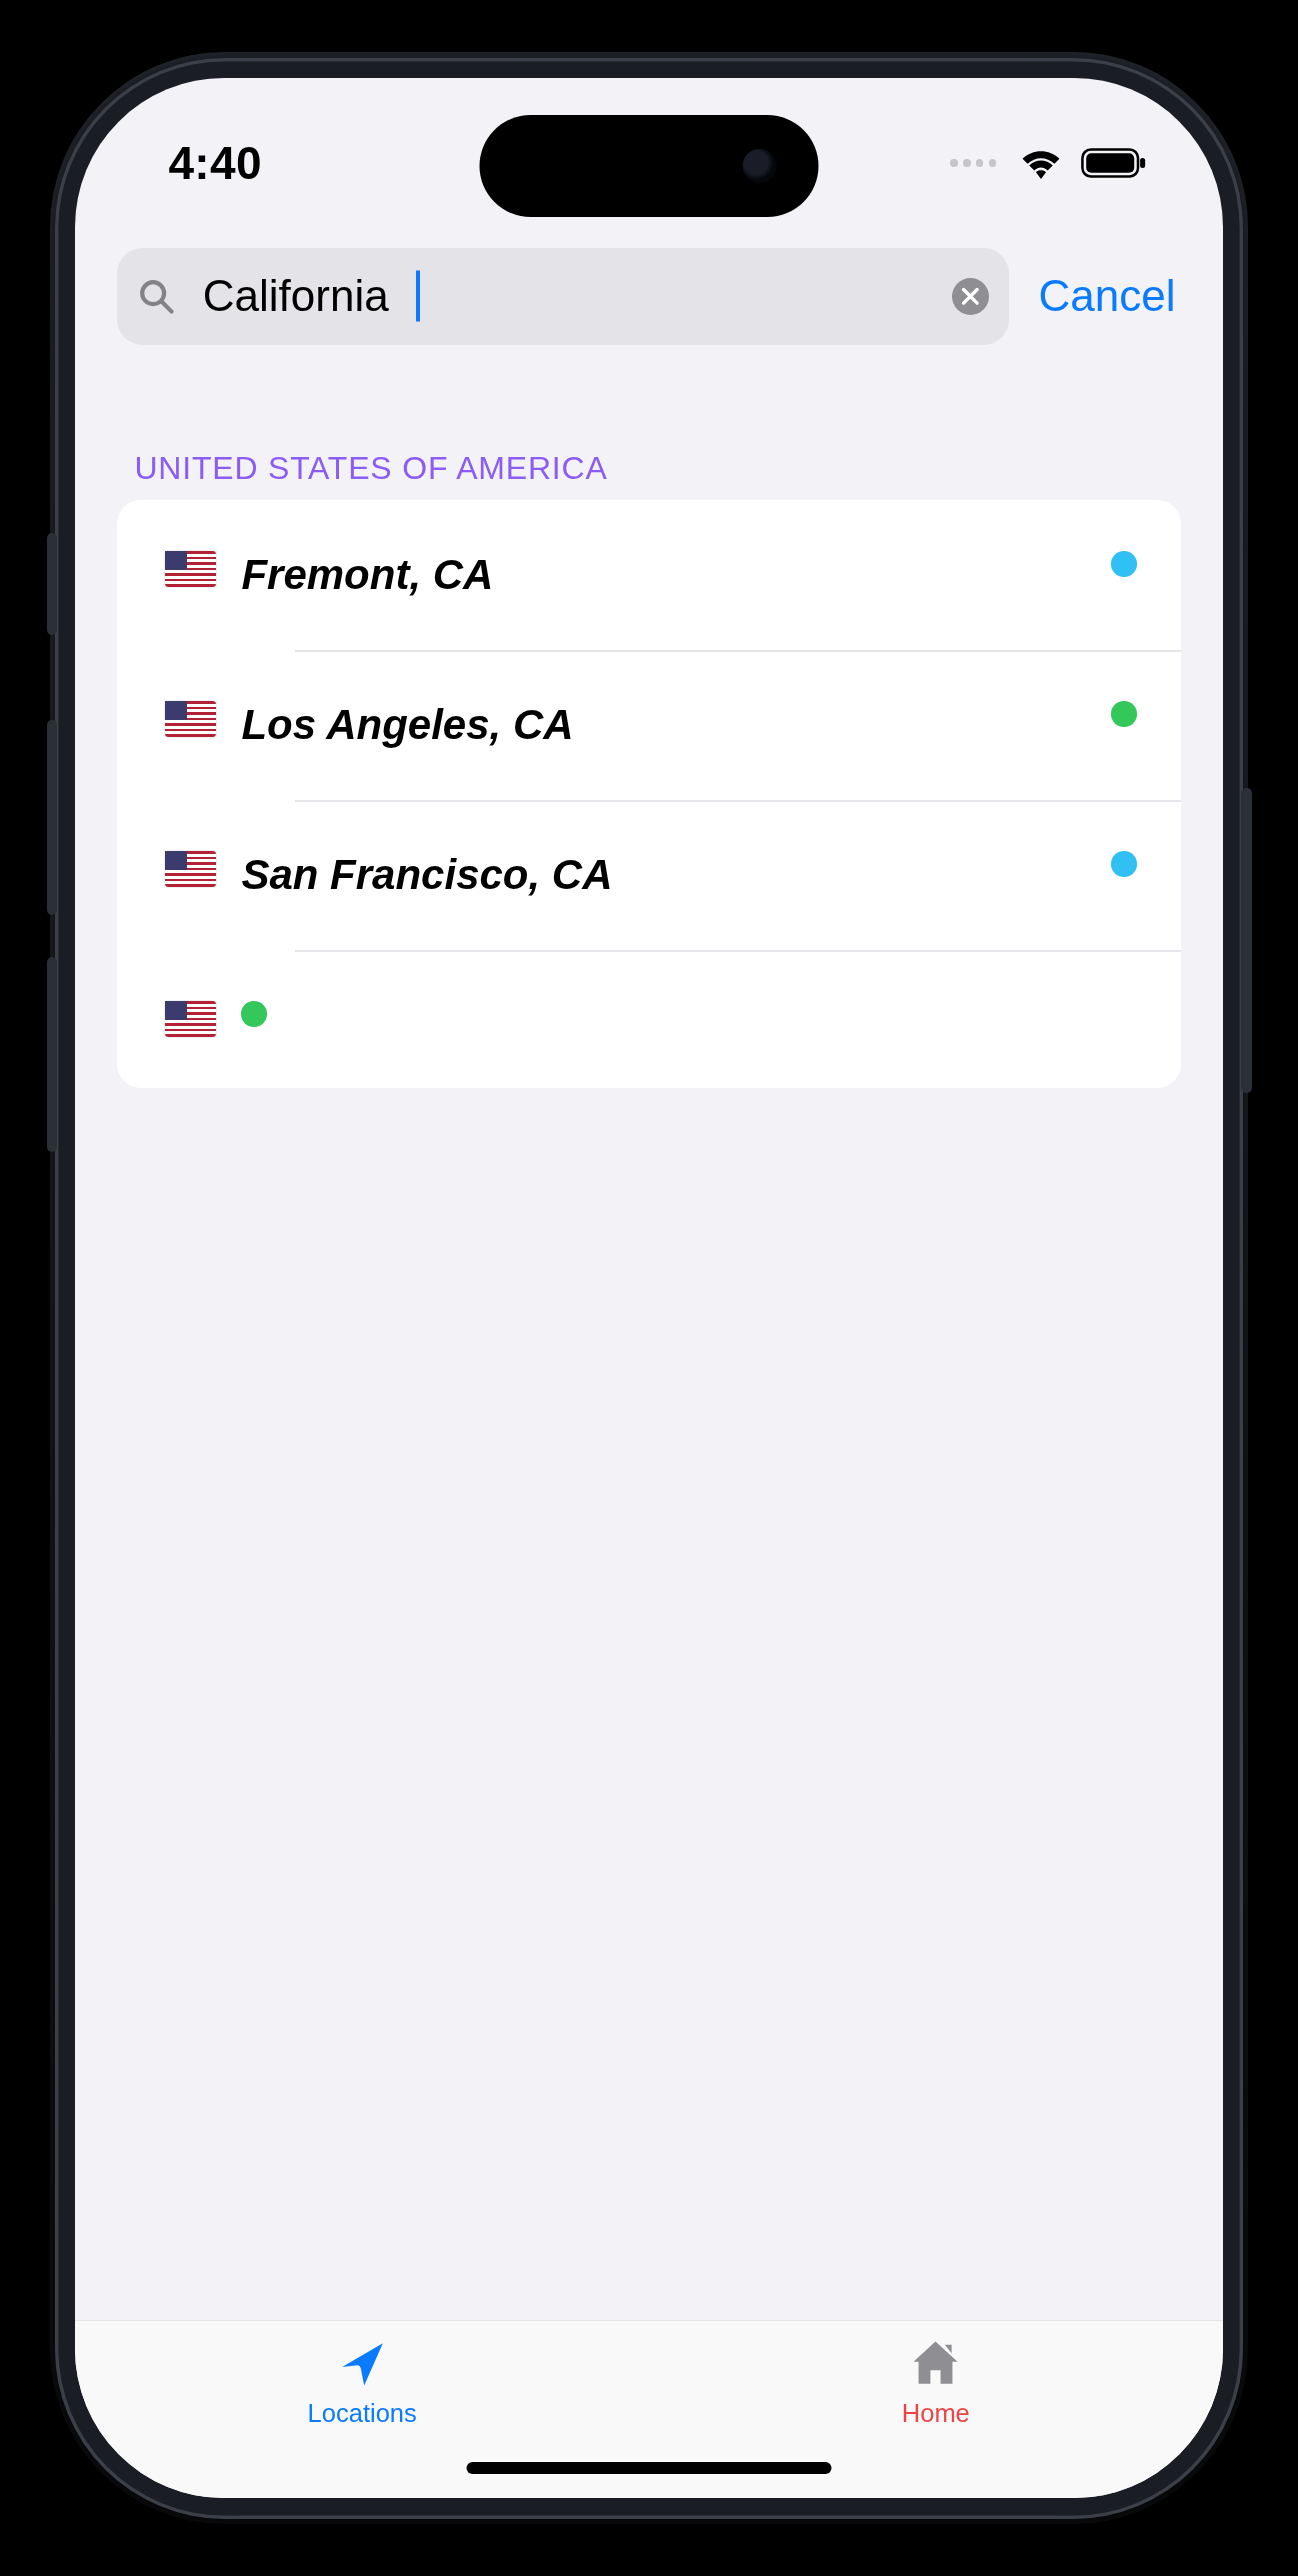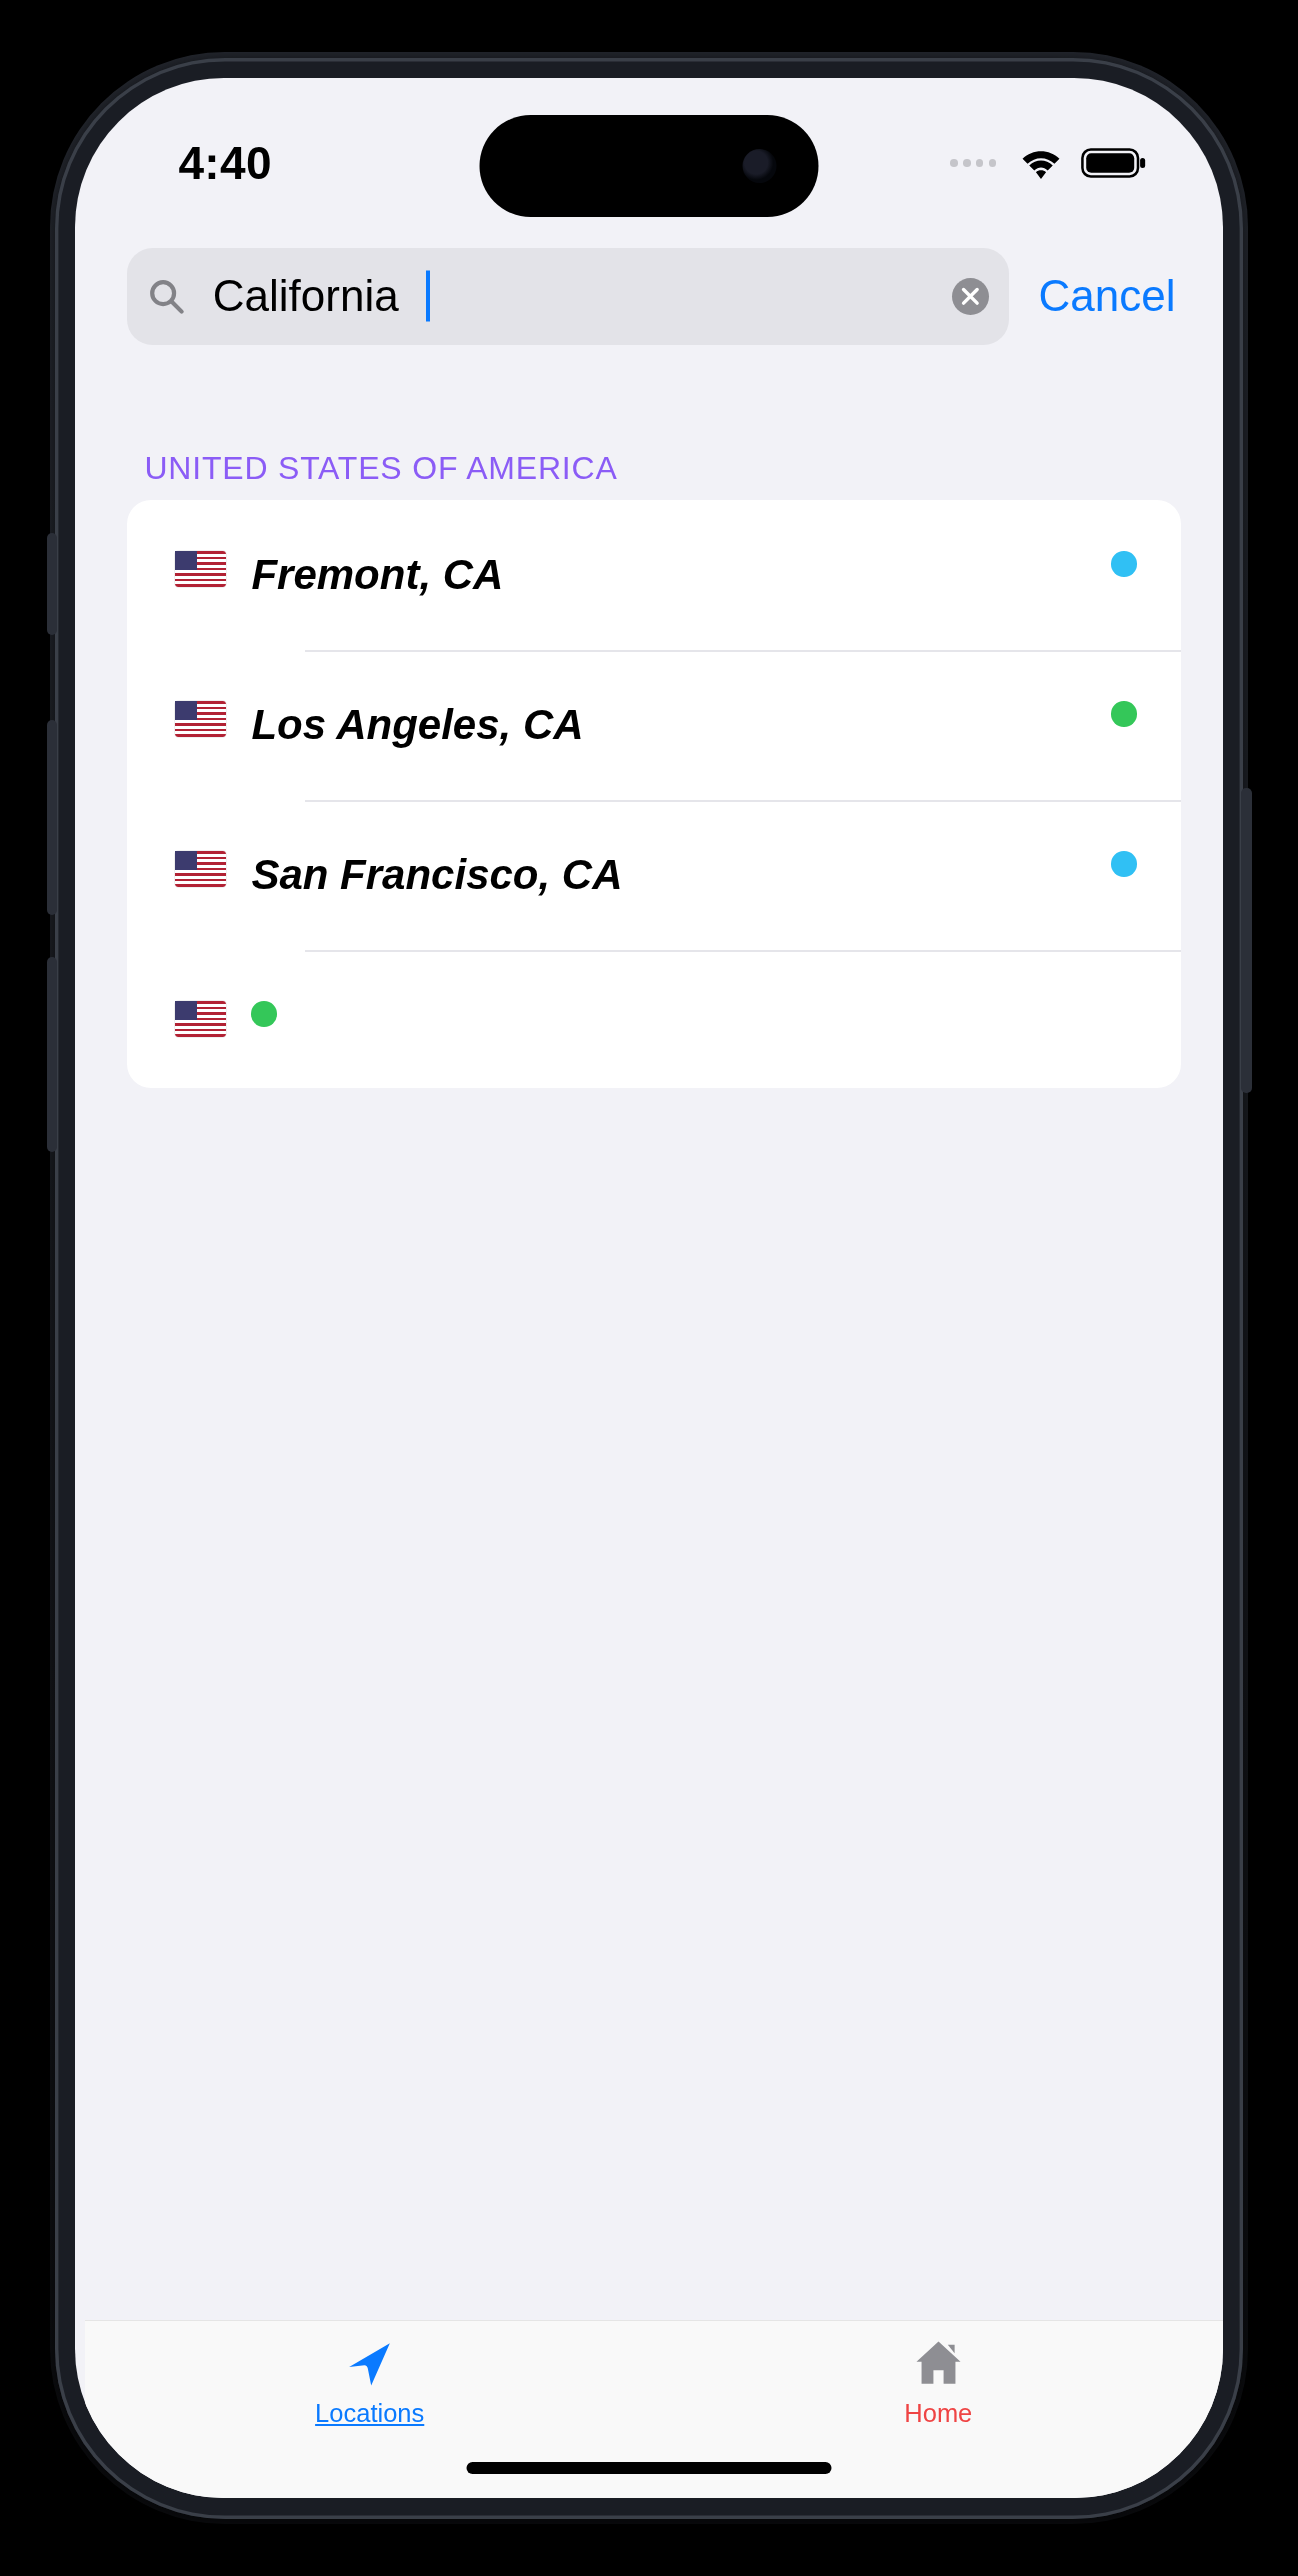--- a/index.html
+++ b/index.html
@@ -39,21 +39,20 @@
 
   .screen {
     position: relative;
     width: 100%;
     height: 100%;
     border-radius: 149px;
     background: #f2f2f7;
     overflow: hidden;
     display: flex;
     flex-direction: column;
-    padding-left: 10px;
   }
 
   
   .island {
     position: absolute;
     top: 37px;
     left: 50%;
     transform: translateX(-50%);
     width: 339px;
     height: 102px;
@@ -215,21 +214,21 @@
   .tab {
     display:flex;
     flex-direction:column;
     align-items:center;
     gap:5.1px;
     color:#ef4444;
     font-size:25.5px;
     font-weight:500;
     width:33%;
   }
-  .tab.active { color:#0a7aff;text-decoration:underline; }
+  .tab.active { color:#0a7aff; }
   .tab svg { display:block; }
 
   .home-indicator{
     position:absolute;
     bottom:24px; left:50%;
     transform:translateX(-50%);
     width:365px; height:12px;
     border-radius:8.5px;
     background:#000;
   }

